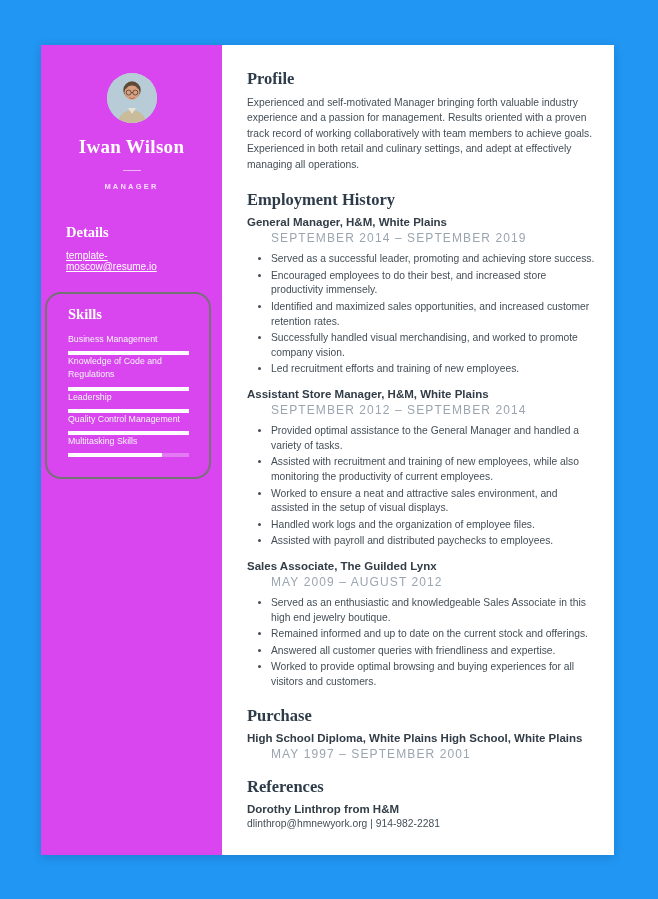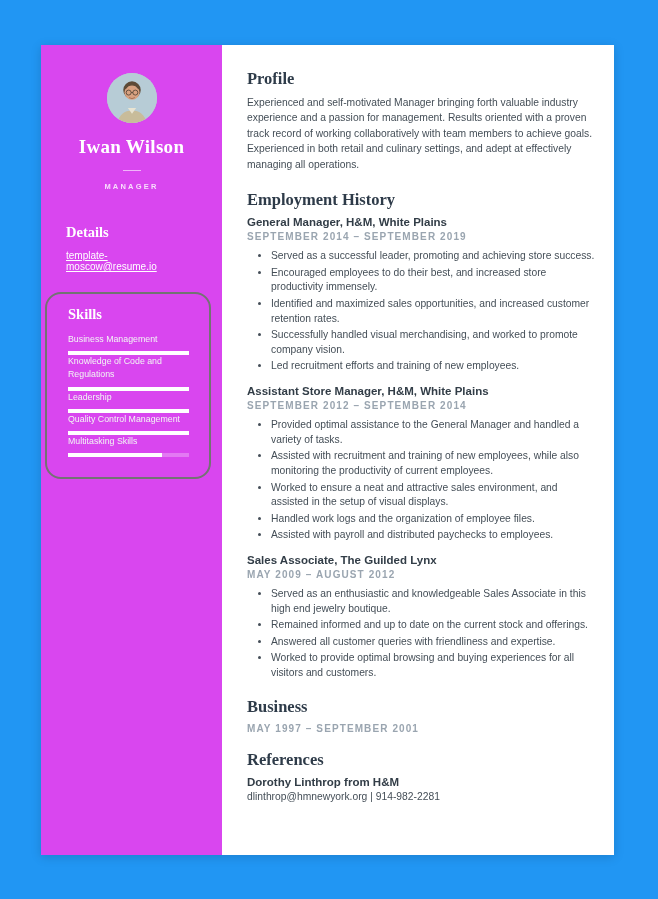--- a/index.html
+++ b/index.html
@@ -31,22 +31,22 @@
   .skill-fill{height:100%;background:#ffffff;}
 
   
   .content{flex:1;box-sizing:border-box;padding:24px 18px 0 25px;color:#444e57;}
   .sec-h{font-family:"Liberation Serif",serif;font-weight:bold;font-size:16.5px;
     color:#2e3b49;margin:0 0 6px;}
   .para{font-size:10.3px;line-height:1.5;margin:0 0 18px;}
   .block{margin-bottom:16px;}
   .job{margin-bottom:11px;}
   .job h3,.edu h3,.ref h3{font-size:11.5px;color:#323d47;margin:0;}
-  .dates{font-size:10px;letter-spacing:1.1px;color:#9aa5b0;margin-top:3px;
-    text-transform:uppercase;font-weight:bold;}
+  .dates{font-size:12px;letter-spacing:1.1px;color:#9aa5b0;margin-top:3px;
+    text-transform:uppercase;font-weight:normal;margin-left:24px;}
   .job ul{margin:7px 0 0;padding-left:24px;}
   .job li{font-size:10.3px;line-height:1.42;margin-bottom:2px;}
   .edu{margin-bottom:13px;}
   .ref{margin-bottom:11px;}
   .contact{font-size:10.3px;margin-top:3px;color:#444e57;}
 </style>
 </head>
 <body>
 
 <div class="page">
@@ -159,24 +159,25 @@
               <li>Served as an enthusiastic and knowledgeable Sales Associate in this high end jewelry boutique.</li>
               <li>Remained informed and up to date on the current stock and offerings.</li>
               <li>Answered all customer queries with friendliness and expertise.</li>
               <li>Worked to provide optimal browsing and buying experiences for all visitors and customers.</li>
             </ul>
   </article>
 </div>
     </section>
 
     <section class="block">
-      <h2 class="sec-h">Business</h2>
+      <h2 class="sec-h">Purchase</h2>
       <div>
 
   <article class="edu">
+    <h3>High School Diploma, White Plains High School, White Plains</h3>
     <div class="dates">MAY 1997 – SEPTEMBER 2001</div>
   </article>
 </div>
     </section>
 
     <section>
       <h2 class="sec-h">References</h2>
       <div>
   <article class="ref">
     <h3>Dorothy Linthrop from H&amp;M</h3>

